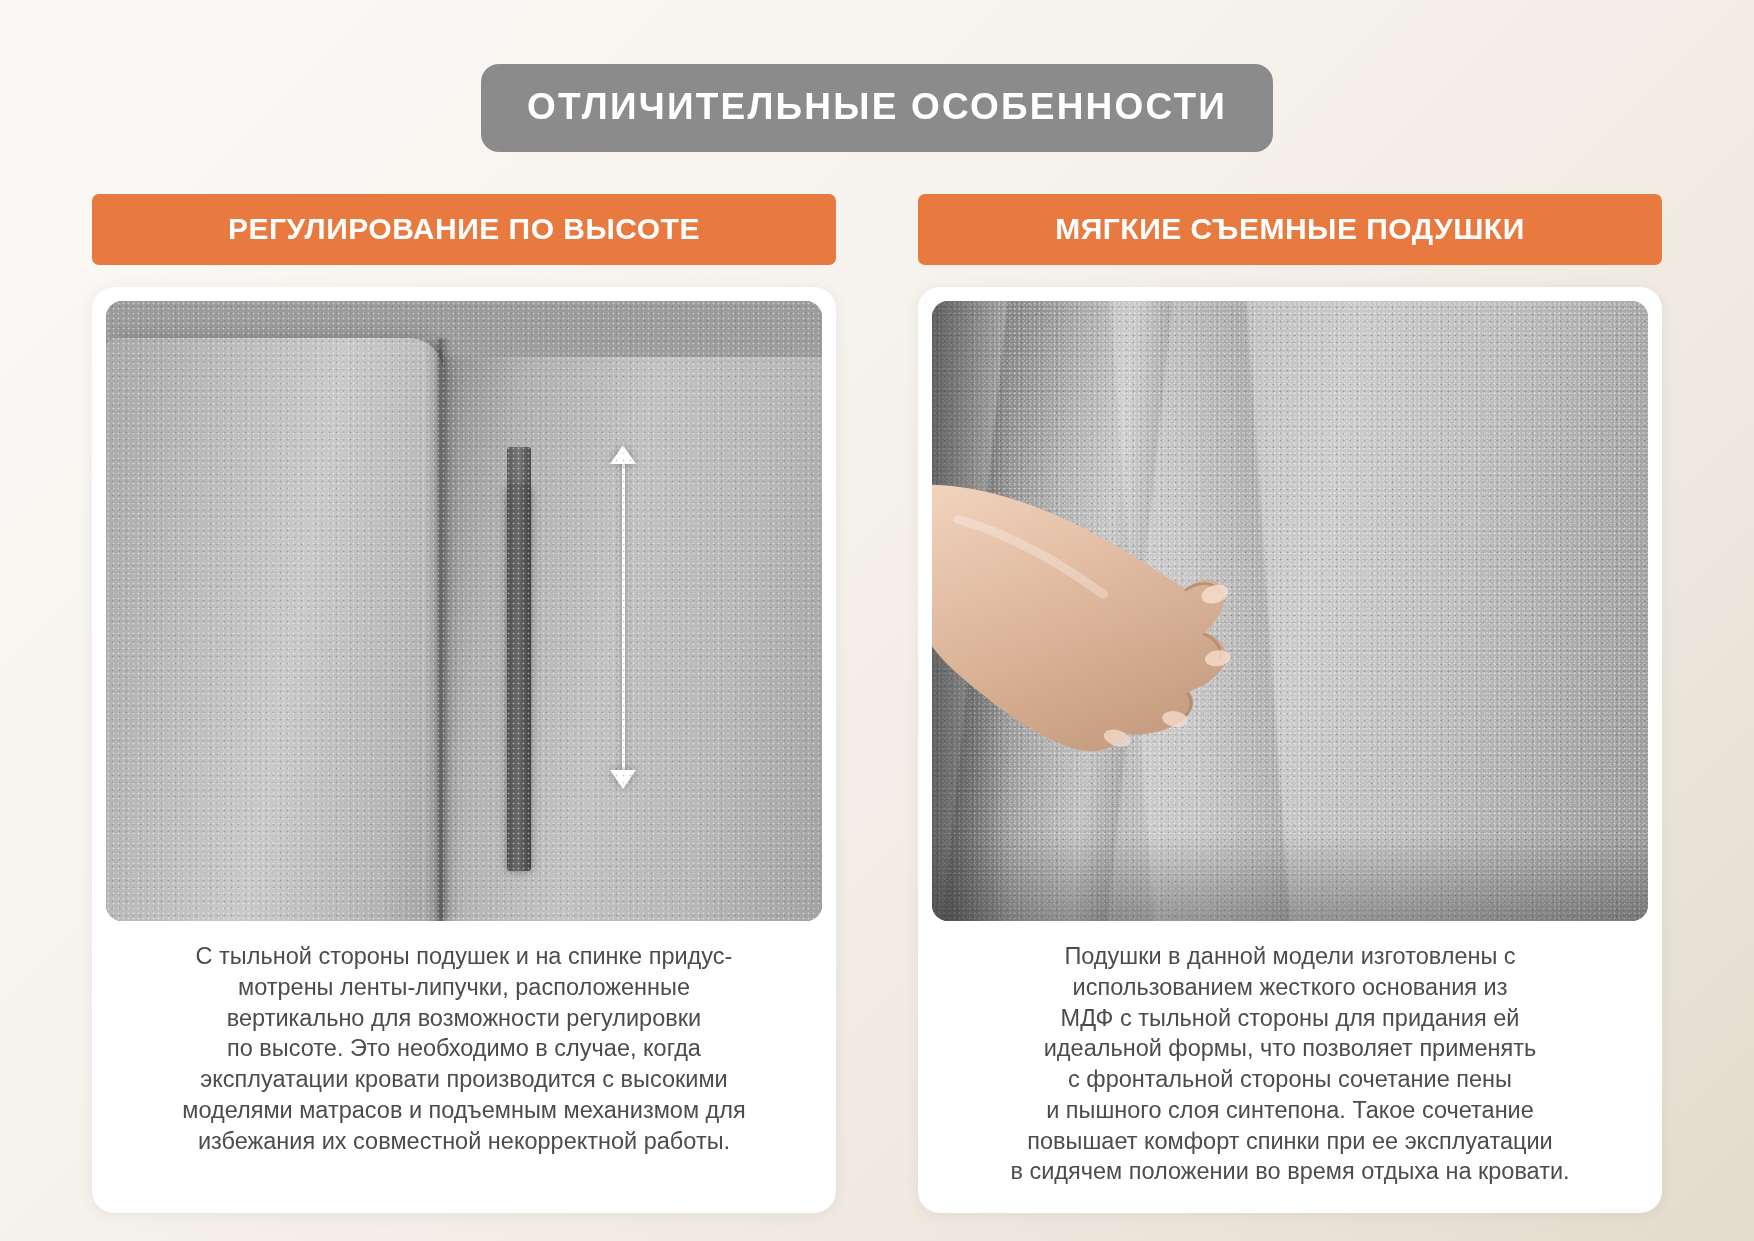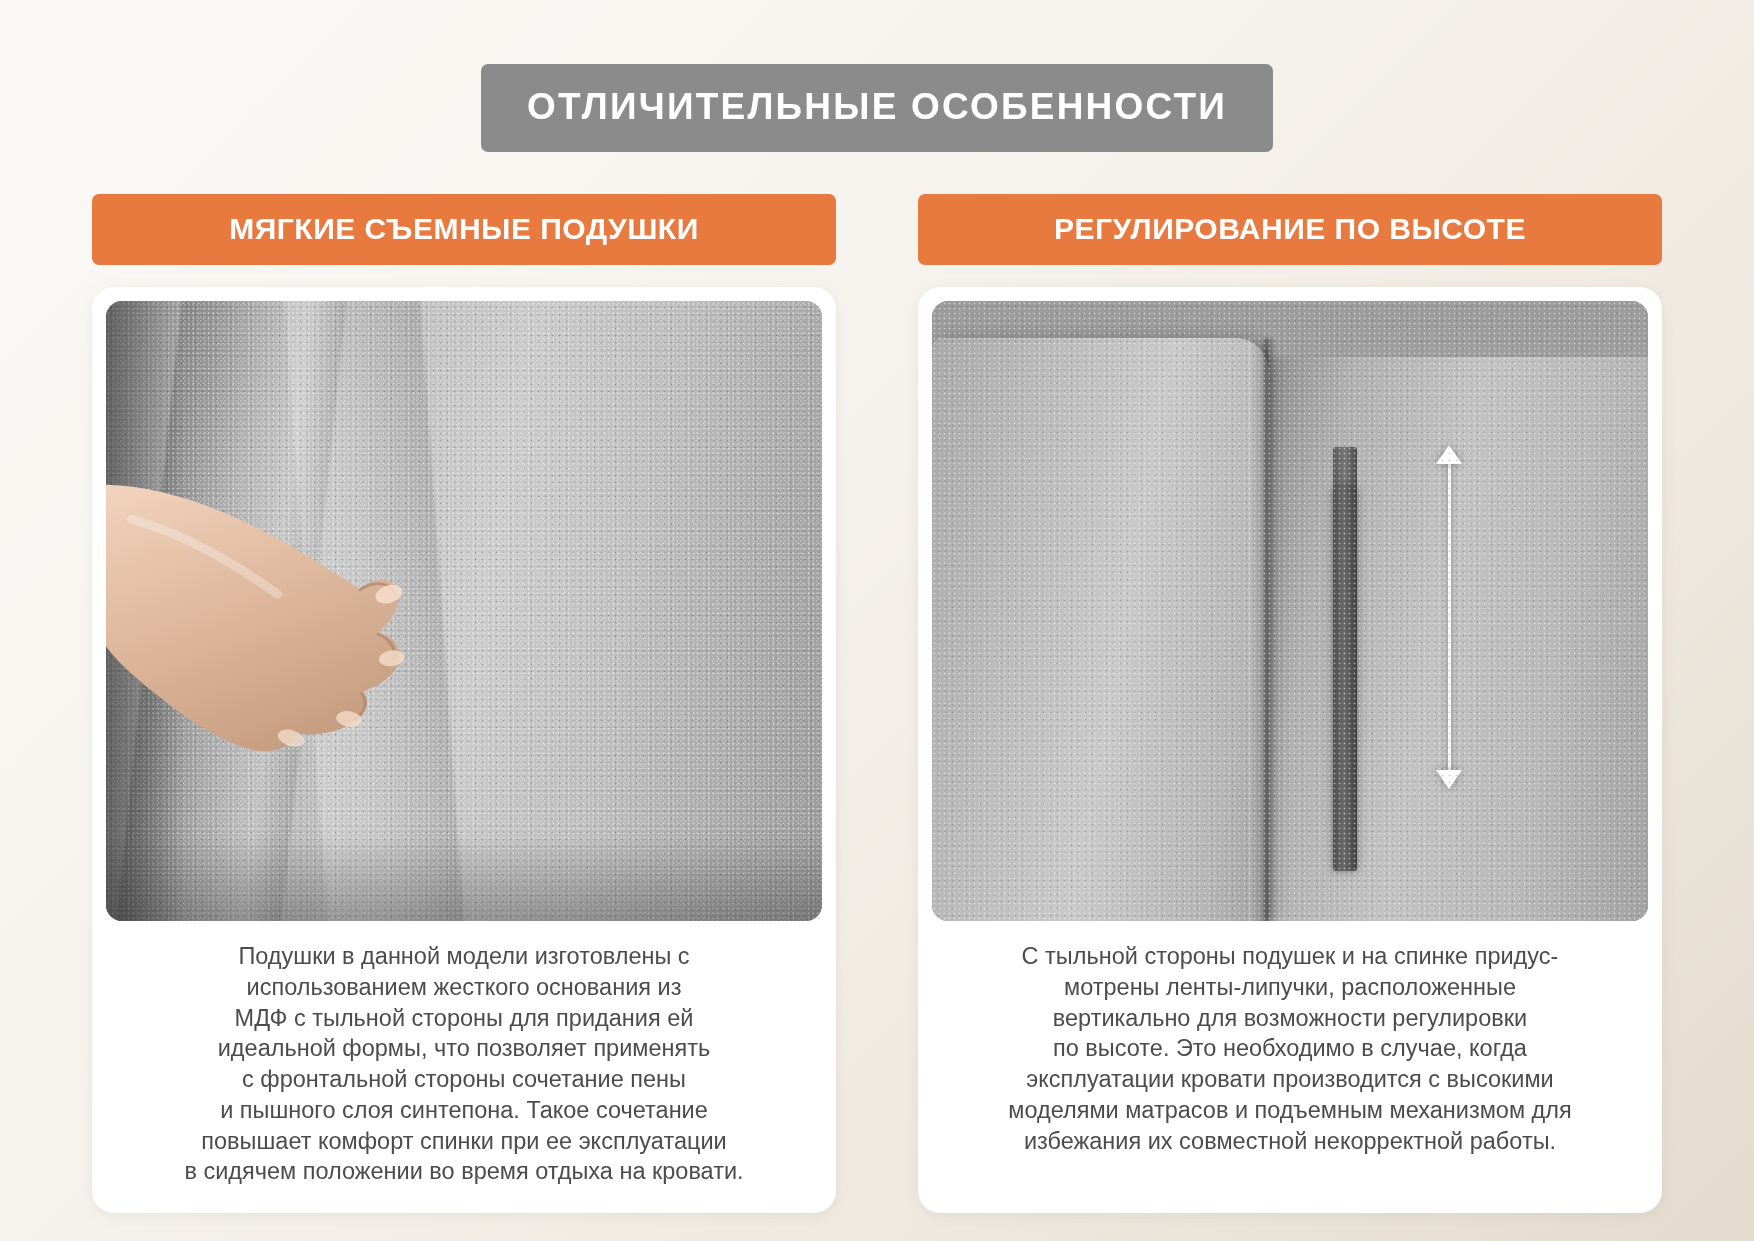--- a/index.html
+++ b/index.html
@@ -21,21 +21,21 @@
     justify-content: center;
     padding-top: 64px;
   }
   .title-banner {
     background: #8b8b8b;
     color: #ffffff;
     font-size: 37px;
     font-weight: bold;
     letter-spacing: 2.2px;
     padding: 22px 46px 24px 46px;
-    border-radius: 7px;
+    border-radius: 18px;
     white-space: nowrap;
   }
 
   
   .columns {
     display: flex;
     gap: 82px;
     padding: 42px 92px 0 92px;
     box-sizing: border-box;
   }
@@ -253,20 +253,45 @@
   }
 </style>
 </head>
 <body>
 
 <div class="title-wrap">
   <div class="title-banner">ОТЛИЧИТЕЛЬНЫЕ  ОСОБЕННОСТИ</div>
 </div>
 
 <div class="columns">
+
+  <div class="col">
+    <div class="col-header">РЕГУЛИРОВАНИЕ ПО ВЫСОТЕ</div>
+    <div class="card">
+      <div class="photo">
+        <div class="hb-bg"></div>
+        <div class="hb-back"></div>
+        <div class="hb-panel">
+          <div class="hb-panel-edge"></div>
+        </div>
+        <div class="hb-seam"></div>
+        <div class="velcro-top"></div>
+        <div class="velcro"></div>
+        <div class="arrow"></div>
+        <div class="hb-noise"></div>
+      </div>
+      <div class="caption">С тыльной стороны подушек и на спинке придус-
+мотрены ленты-липучки, расположенные
+вертикально для возможности регулировки
+по высоте. Это необходимо в случае, когда
+эксплуатации кровати производится с высокими
+моделями матрасов и подъемным механизмом для
+избежания их совместной некорректной работы.</div>
+    </div>
+  </div>
 
   <div class="col">
     <div class="col-header">МЯГКИЕ СЪЕМНЫЕ ПОДУШКИ</div>
     <div class="card">
       <div class="photo">
         <div class="fabric-base"></div>
         <div class="fold-left"></div>
         <div class="fold-mid"></div>
         <div class="fabric-noise"></div>
         <div class="edge-dark-left"></div>
@@ -309,38 +334,13 @@
 использованием жесткого основания из
 МДФ с тыльной стороны для придания ей
 идеальной формы, что позволяет применять
 с фронтальной стороны сочетание пены
 и пышного слоя синтепона. Такое сочетание
 повышает комфорт спинки при ее эксплуатации
 в сидячем положении во время отдыха на кровати.</div>
     </div>
   </div>
 
-  <div class="col">
-    <div class="col-header">РЕГУЛИРОВАНИЕ ПО ВЫСОТЕ</div>
-    <div class="card">
-      <div class="photo">
-        <div class="hb-bg"></div>
-        <div class="hb-back"></div>
-        <div class="hb-panel">
-          <div class="hb-panel-edge"></div>
-        </div>
-        <div class="hb-seam"></div>
-        <div class="velcro-top"></div>
-        <div class="velcro"></div>
-        <div class="arrow"></div>
-        <div class="hb-noise"></div>
-      </div>
-      <div class="caption">С тыльной стороны подушек и на спинке придус-
-мотрены ленты-липучки, расположенные
-вертикально для возможности регулировки
-по высоте. Это необходимо в случае, когда
-эксплуатации кровати производится с высокими
-моделями матрасов и подъемным механизмом для
-избежания их совместной некорректной работы.</div>
-    </div>
-  </div>
-
 </div>
 
 </body></html>

